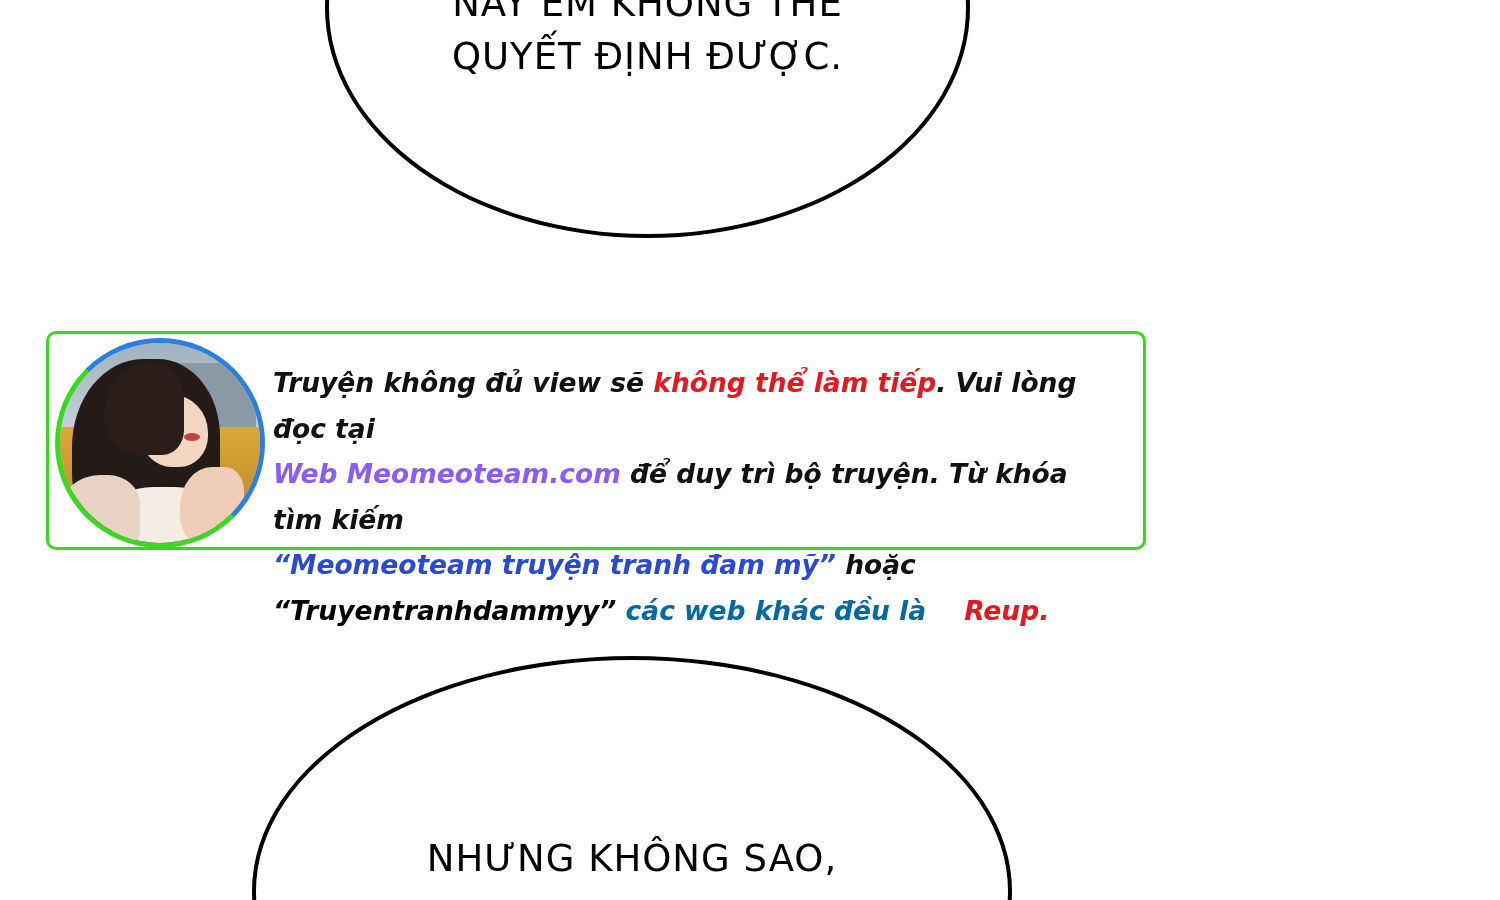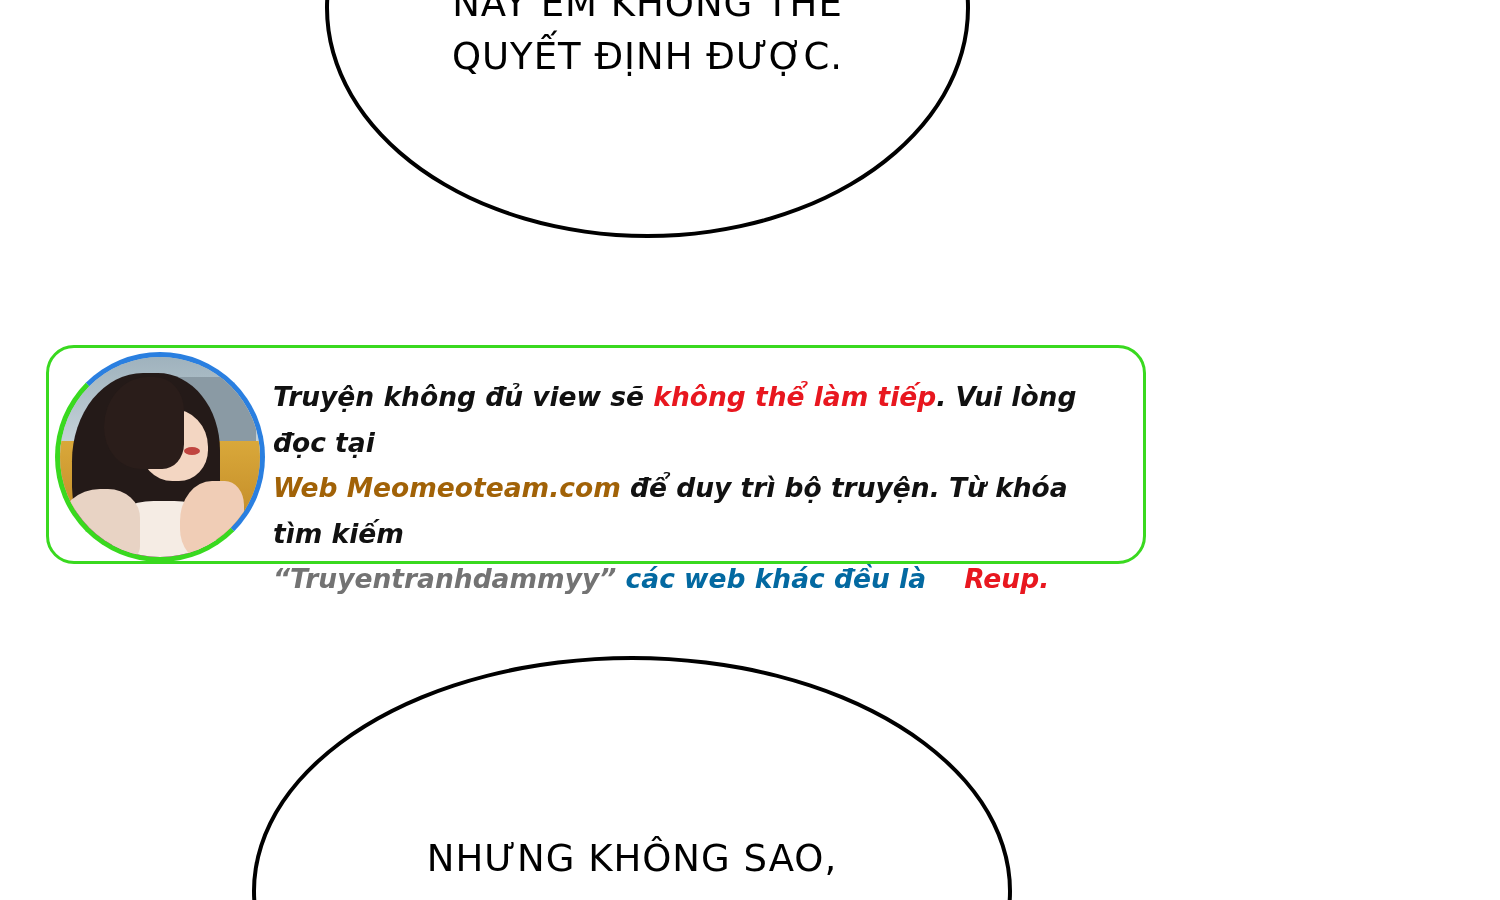--- a/index.html
+++ b/index.html
@@ -66,25 +66,25 @@
     letter-spacing: 1px;
     color: #000000;
     white-space: pre-line;
     padding: 0 26px;
   }
 
   
   #notice-banner {
     position: absolute;
     left: 46px;
-    top: 345px;
+    top: 331px;
     width: 1100px;
     height: 219px;
     border: 3px solid #39d91f;
-    border-radius: 28px;
+    border-radius: 10px;
     box-sizing: border-box;
     background: #ffffff;
   }
 
   #notice-avatar {
     position: absolute;
     left: 6px;
     top: 4px;
     width: 210px;
     height: 210px;
@@ -174,20 +174,21 @@
     <div class="av-hairback"></div>
     <div class="av-face"></div>
     <div class="av-lip"></div>
     <div class="av-hairfront"></div>
     <div class="av-shoulder"></div>
     <div class="av-arm"></div>
     <div class="av-fur"></div>
   </div>
   <div id="notice-text">
       <div><span class="seg" style="color: rgb(17, 17, 17);">Truyện không đủ view sẽ </span><span class="seg" style="color: rgb(232, 23, 31);">không thể làm tiếp</span><span class="seg" style="color: rgb(17, 17, 17);">. Vui lòng đọc tại</span></div>
-      <div><span class="seg" style="color: #a16207;">Web Meomeoteam.com</span><span class="seg" style="color: rgb(17, 17, 17);"> để duy trì bộ truyện. Từ khóa tìm kiếm</span></div>
-      <div><span class="seg" style="color: #737373;">“Truyentranhdammyy”</span><span class="seg" style="color: #0369a1;"> các web khác đều là </span><span class="seg" style="color: rgb(232, 23, 31); margin-left: 29px;">Reup.</span></div>
+      <div><span class="seg" style="color: #8b5cf6;">Web Meomeoteam.com</span><span class="seg" style="color: rgb(17, 17, 17);"> để duy trì bộ truyện. Từ khóa tìm kiếm</span></div>
+      <div><span class="seg" style="color: rgb(42, 73, 214);">“Meomeoteam truyện tranh đam mỹ”</span><span class="seg" style="color: rgb(17, 17, 17);"> hoặc</span></div>
+      <div><span class="seg" style="color: #000000;">“Truyentranhdammyy”</span><span class="seg" style="color: #0369a1;"> các web khác đều là </span><span class="seg" style="color: rgb(232, 23, 31); margin-left: 29px;">Reup.</span></div>
     </div>
 </div>
 
 <div class="bubble" id="bubble-bottom">
   <div class="bubble-text">NHƯNG KHÔNG SAO,</div>
 </div>
 
 </body></html>

